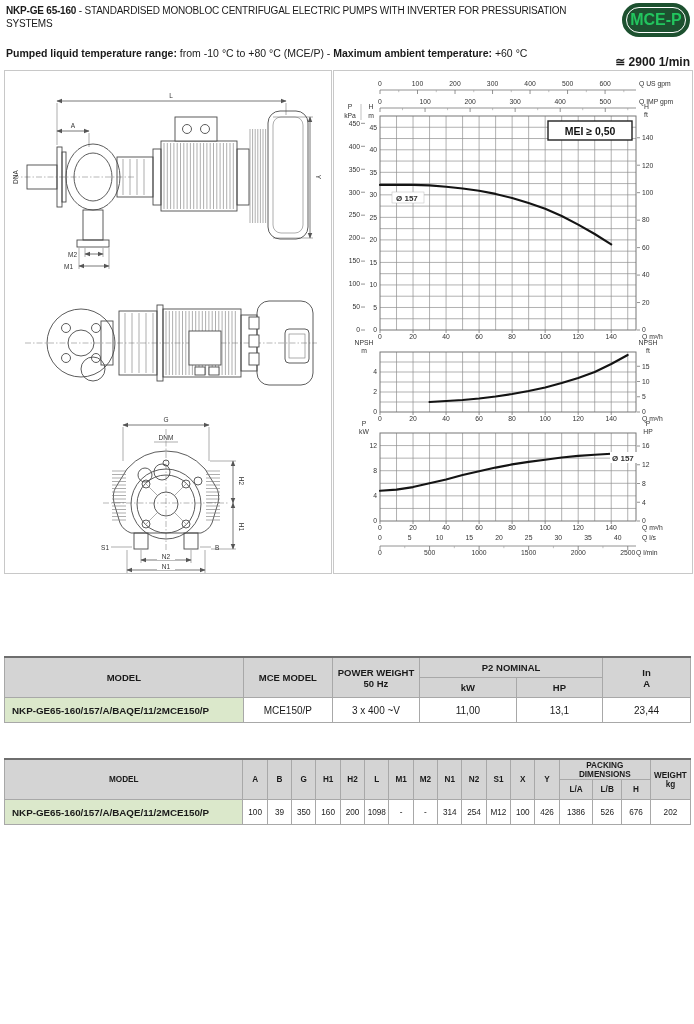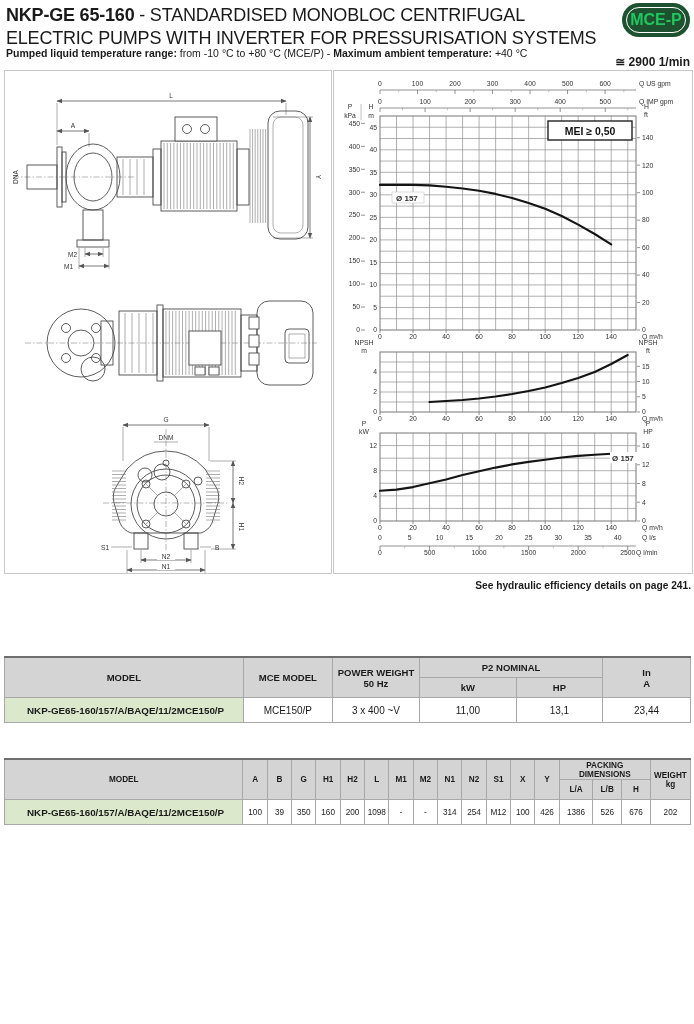--- a/index.html
+++ b/index.html
@@ -1,20 +1,20 @@
 <!DOCTYPE html>
 <html><head>
 <meta charset="utf-8">
 <style>
   html,body{margin:0;padding:0;background:#fff;}
   .page{position:relative;width:694px;height:1024px;background:#fff;
         font-family:"Liberation Sans",sans-serif;color:#1a1a1a;overflow:hidden;}
   .abs{position:absolute;}
   
-  .title{left:6px;top:4px;width:606px;font-size:18px;line-height:1.3;letter-spacing:-0.2px;}
+  .title{left:6px;top:4px;width:606px;font-size:10px;line-height:1.3;letter-spacing:-0.2px;}
   .title .model{font-weight:bold;}
   .title .rest{font-weight:normal;}
   .badge{right:4px;top:3px;width:64px;height:30px;background:#1d5130;border:2px solid #1d5130;
          border-radius:17px;display:flex;align-items:center;justify-content:center;}
   .badge-inner{width:58px;height:24px;border:1.5px solid #fff;border-radius:13px;
          display:flex;align-items:center;justify-content:center;color:#22c55e;font-weight:bold;font-size:16px;}
   .subtitle{left:6px;top:47px;width:620px;font-size:10.5px;}
   .subtitle b{font-weight:bold;}
   .speed{right:4px;top:55px;font-size:12px;font-weight:bold;}
   
@@ -36,36 +36,36 @@
   table{border-collapse:collapse;width:687px;table-layout:fixed;}
   .t1{position:absolute;left:4px;top:656px;}
   .t2{position:absolute;left:4px;top:758px;}
   th,td{border:1px solid #a8a8a8;text-align:center;vertical-align:middle;padding:0 2px;overflow:hidden;}
   table{border-top:2px solid #6e6e6e;}
   th{background:#d4d4d4;font-weight:bold;}
   .t1 th{font-size:9.5px;height:19px;}
   .t1 td{font-size:10px;height:24px;background:#fff;}
   .t2 th{font-size:8.2px;height:19px;}
   .t2 td{font-size:8.2px;height:24px;background:#fff;}
-  td.model-cell{background:#dbe8cb;font-weight:bold;text-align:left;padding-left:22px;font-size:9.8px;}
+  td.model-cell{background:#dbe8cb;font-weight:bold;text-align:left;padding-left:7px;font-size:9.8px;}
   .sub2{font-weight:bold;}
 </style>
 </head>
 <body>
 
 <div class="page">
 
   <div class="abs title">
     <span class="model">NKP-GE 65-160</span><span class="rest"> - STANDARDISED MONOBLOC CENTRIFUGAL ELECTRIC PUMPS WITH INVERTER FOR PRESSURISATION SYSTEMS</span>
   </div>
   <div class="abs badge">
     <div class="badge-inner">MCE-P</div>
   </div>
   <div class="abs subtitle">
-    <b>Pumped liquid temperature range:</b><span> from -10 °C to +80 °C (MCE/P) - </span><b>Maximum ambient temperature:</b><span> +40 °C</span>
+    <b>Pumped liquid temperature range:</b><span> from -10 °C to +80 °C (MCE/P) - </span><b>Maximum ambient temperature:</b><span> +60 °C</span>
   </div>
   <div class="abs speed">≅ 2900 1/min</div>
 
   <div class="abs panel panel-left">
     <svg width="326" height="502" viewBox="0 0 326 502">
       <defs>
         <marker id="arr" viewBox="0 0 10 10" refX="9" refY="5" markerWidth="7" markerHeight="7" orient="auto-start-reverse">
           <path d="M0,1 L10,5 L0,9 z" fill="#555"></path>
         </marker>
       </defs>
@@ -598,21 +598,20 @@
           <line x1="268.9677419354839" y1="475" x2="268.9677419354839" y2="477.2" stroke="#999" stroke-width="0.6"></line>
           <text x="302" y="484" font-size="6.8" fill="#333" text-anchor="start" font-weight="normal" font-family="&quot;Liberation Sans&quot;,sans-serif">Q l/min</text>
           <path d="M46.0,419.8 L62.5,418.6 L79.0,416.1 L95.5,412.3 L112.1,408.5 L128.6,404.1 L145.1,400.3 L161.6,396.6 L178.1,393.4 L194.6,390.9 L211.2,388.7 L227.7,386.5 L244.2,384.9 L260.7,383.7 L277.2,382.7 " fill="none" stroke="#141414" stroke-width="2.1" stroke-linecap="round" stroke-linejoin="round"></path>
           <rect x="276" y="381" width="30" height="11" fill="#fff"></rect>
           <text x="278" y="390" font-size="8" fill="#333" text-anchor="start" font-weight="bold" font-family="&quot;Liberation Sans&quot;,sans-serif">Ø 157</text>
         </g>
       </svg>
   </div>
 
   <div class="abs notes">
-    <div class="n1">See hydraulic efficiency details on page 241.</div>
   </div>
 
   <table class="t1">
     <colgroup>
       <col style="width:34.8%">
         <col style="width:13%">
         <col style="width:12.7%">
       <col style="width:14.1%">
         <col style="width:12.6%">
         <col style="width:12.8%">

